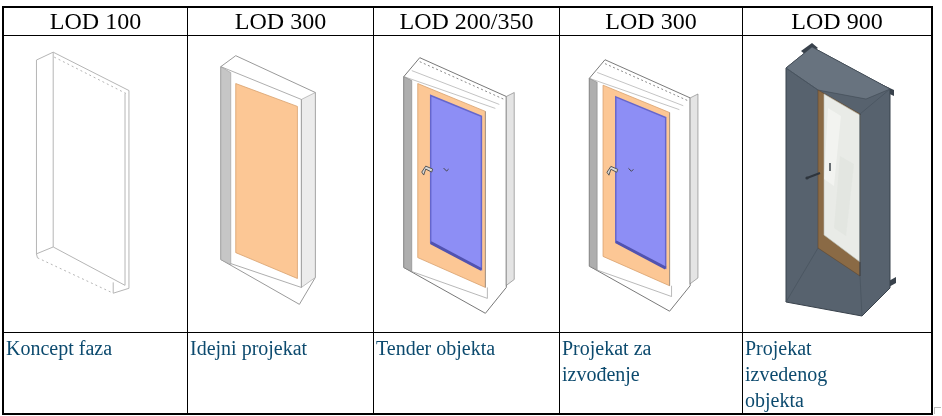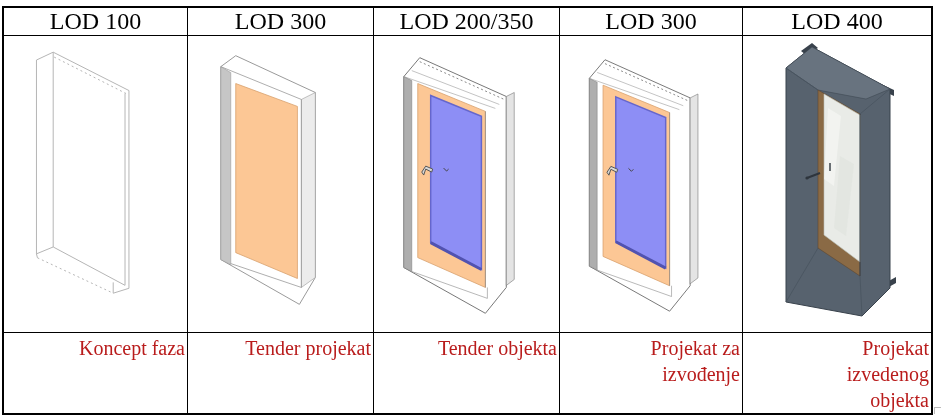--- a/index.html
+++ b/index.html
@@ -41,23 +41,23 @@
     text-align: center;
     vertical-align: middle;
     background: #ffffff;
   }
   td.door-cell svg { display: block; margin: 0 auto; }
   td.caption-cell {
     height: 76px;
     padding: 2px 2px 0 2px;
     font-size: 20px;
     line-height: 26px;
-    text-align: right;
+    text-align: left;
     vertical-align: top;
-    color: #b91c1c;
+    color: #0c4a6e;
     white-space: pre-line;
   }
   .c0 { width: 183px; }
   .c1 { width: 185px; }
   .c2 { width: 185px; }
   .c3 { width: 182px; }
   .c4 { width: 188px; }
   .corner-artifact {
     position: absolute;
     right: 1px;
@@ -79,21 +79,21 @@
         <col class="c2">
         <col class="c3">
         <col class="c4">
   </colgroup>
   <thead>
     <tr>
       <th class="lod-header">LOD 100</th>
       <th class="lod-header">LOD 300</th>
       <th class="lod-header">LOD 200/350</th>
       <th class="lod-header">LOD 300</th>
-      <th class="lod-header">LOD 400</th>
+      <th class="lod-header">LOD 900</th>
     </tr>
   </thead>
   <tbody>
     <tr>
 
       <td class="door-cell">
 
         <svg width="183" height="296" viewBox="0 0 186 296">
           <g stroke="#b4b4b4" stroke-width="1" fill="none">
             <path d="M33,22 L50,14 L127,53"></path>
@@ -188,21 +188,21 @@
             <path d="M63,142 L76,137"></path>
           </g>
           <circle cx="63" cy="142" r="1.6" fill="#2e353d"></circle>
           <line x1="86" y1="127" x2="86" y2="135" stroke="#2e353d" stroke-width="1.4"></line>
         </svg>
       </td>
     </tr>
 
     <tr>
       <td class="caption-cell">Koncept faza</td>
-      <td class="caption-cell">Tender projekat</td>
+      <td class="caption-cell">Idejni projekat</td>
       <td class="caption-cell">Tender objekta</td>
       <td class="caption-cell">Projekat za
 izvođenje</td>
       <td class="caption-cell">Projekat
 izvedenog
 objekta</td>
     </tr>
   </tbody>
 </table>
 </div>

